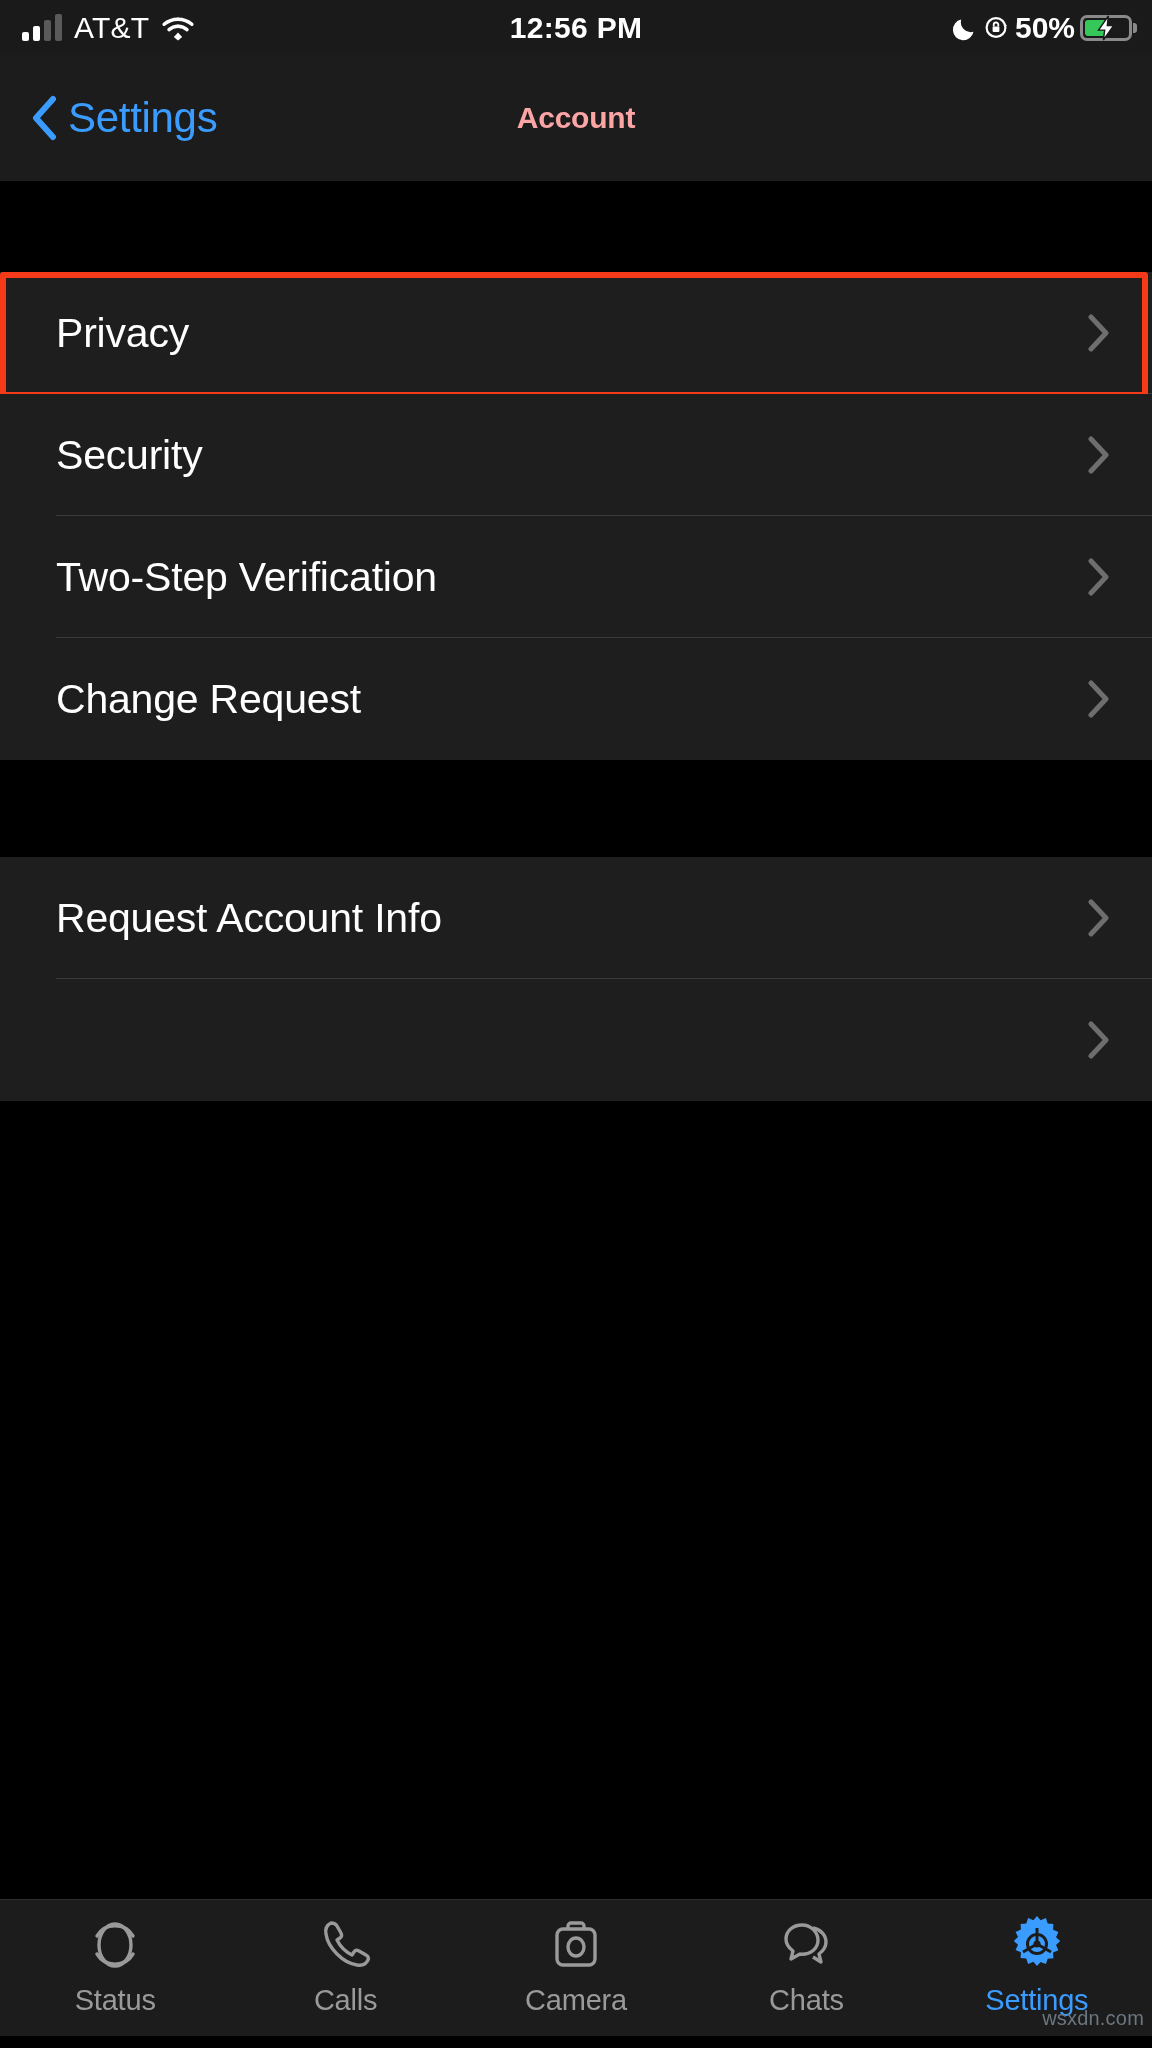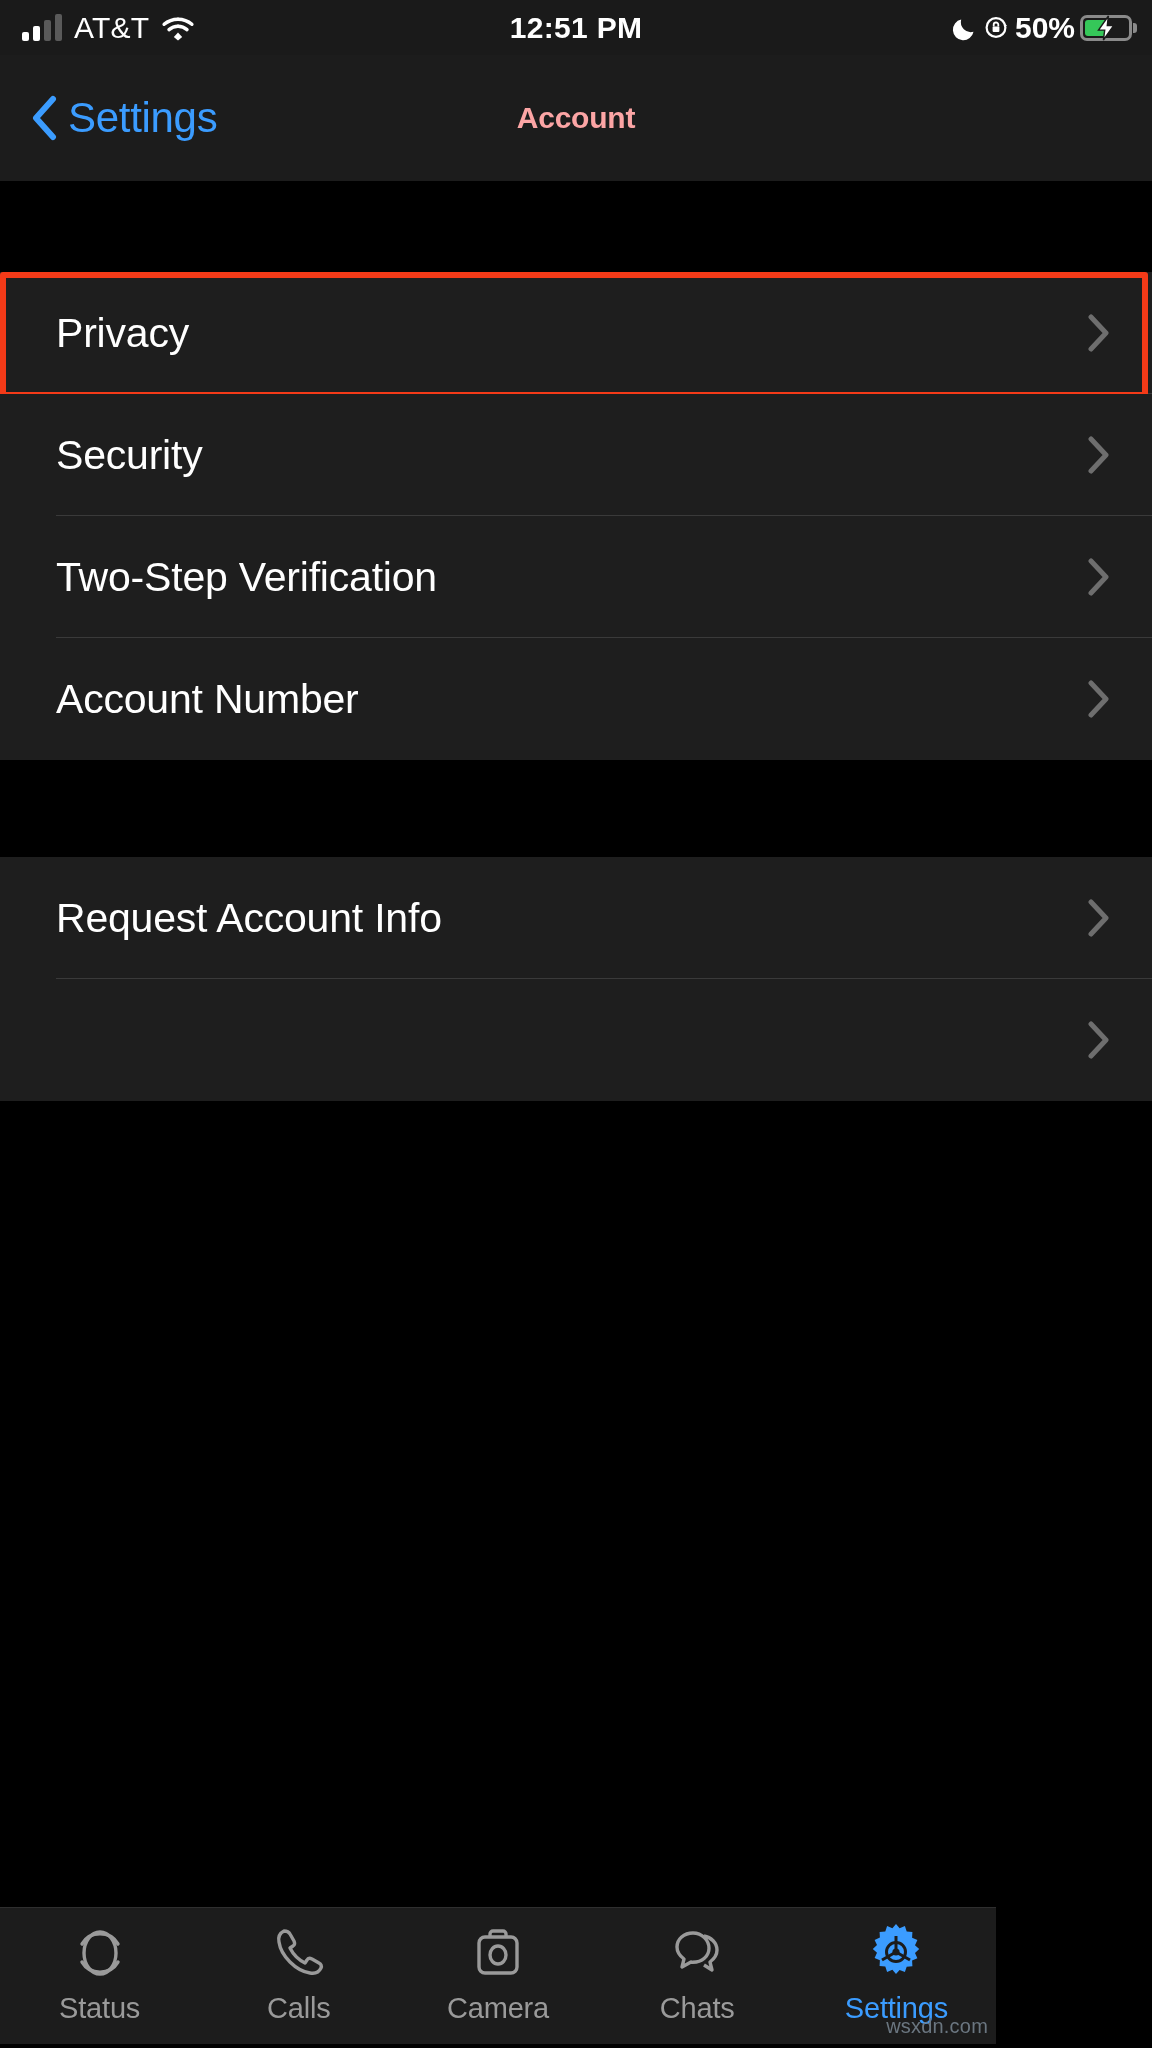--- a/index.html
+++ b/index.html
@@ -135,22 +135,22 @@
     left:0px; top:0px;
     width:1148px; height:126px;
     border:6px solid #f43a18;
     border-radius:3px;
     pointer-events:none;
     box-sizing:border-box;
   }
 
   
   .tab-bar {
-    position:absolute; bottom:4px; left:0;
-    width:996px; height:137px;
+    position:absolute; bottom:12px; left:0;
+    width:1152px; height:137px;
     background:#1c1c1c;
     border-top:1px solid #2e2e2e;
     display:flex; align-items:flex-start;text-align:right;
   }
   .tab {
     flex:1;
     display:flex; flex-direction:column;
     align-items:center; justify-content:flex-start;
     padding-top:14px;
     cursor:pointer;
@@ -191,21 +191,21 @@
           <path d="M17 4.2c5.3 0 10.2 1.9 13.9 5.1" stroke="#fff" stroke-width="3.4" fill="none" stroke-linecap="round"></path>
           <path d="M17 11.2c3.4 0 6.6 1.3 9 3.4" stroke="#fff" stroke-width="3.4" fill="none" stroke-linecap="round"></path>
           <path d="M3.1 9.3C6.8 6.1 11.7 4.2 17 4.2" stroke="#fff" stroke-width="3.4" fill="none" stroke-linecap="round"></path>
           <path d="M8 14.6c2.4-2.1 5.6-3.4 9-3.4" stroke="#fff" stroke-width="3.4" fill="none" stroke-linecap="round"></path>
           <path d="M17 17.6l4.2 4.4-4.2 3.4-4.2-3.4z" fill="#fff"></path>
         </svg>
       </span>
     </div>
 
     <div class="sb-center">
-      <span class="clock">12:51 PM</span>
+      <span class="clock">12:56 PM</span>
     </div>
 
     <div class="sb-right">
       <span>
         <svg class="moon-icon" viewBox="0 0 26 26">
           <path d="M21.5 16.8A10 10 0 0 1 9.2 4.6a10.4 10.4 0 1 0 12.3 12.2z" fill="#fff"></path>
         </svg>
       </span>
       <span>
         <svg class="rotlock-icon" viewBox="0 0 27 27">
@@ -268,21 +268,21 @@
         <span class="row-label">Two-Step Verification</span>
         <span class="row-chevron">
           <svg viewBox="0 0 22 38" width="22" height="38">
             <path d="M3 3l15 16L3 35" stroke="#6e6e6e" stroke-width="5" fill="none" stroke-linecap="round" stroke-linejoin="round"></path>
           </svg>
         </span>
         <span class="row-divider"></span>
       </div>
 
       <div class="row">
-        <span class="row-label">Account Number</span>
+        <span class="row-label">Change Request</span>
         <span class="row-chevron">
           <svg viewBox="0 0 22 38" width="22" height="38">
             <path d="M3 3l15 16L3 35" stroke="#6e6e6e" stroke-width="5" fill="none" stroke-linecap="round" stroke-linejoin="round"></path>
           </svg>
         </span>
       </div>
 
     </div>
 
     <div class="gap-mid"></div>

